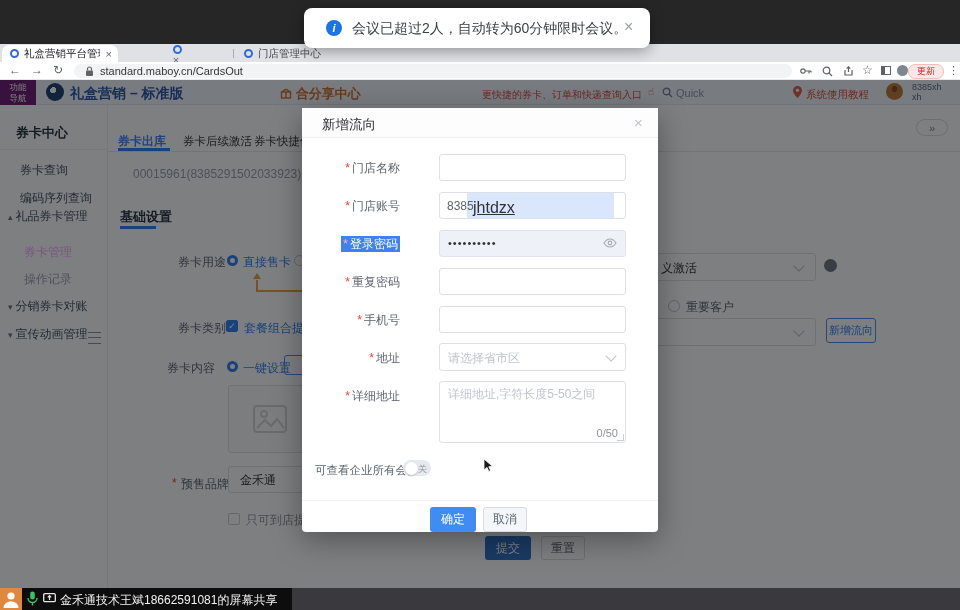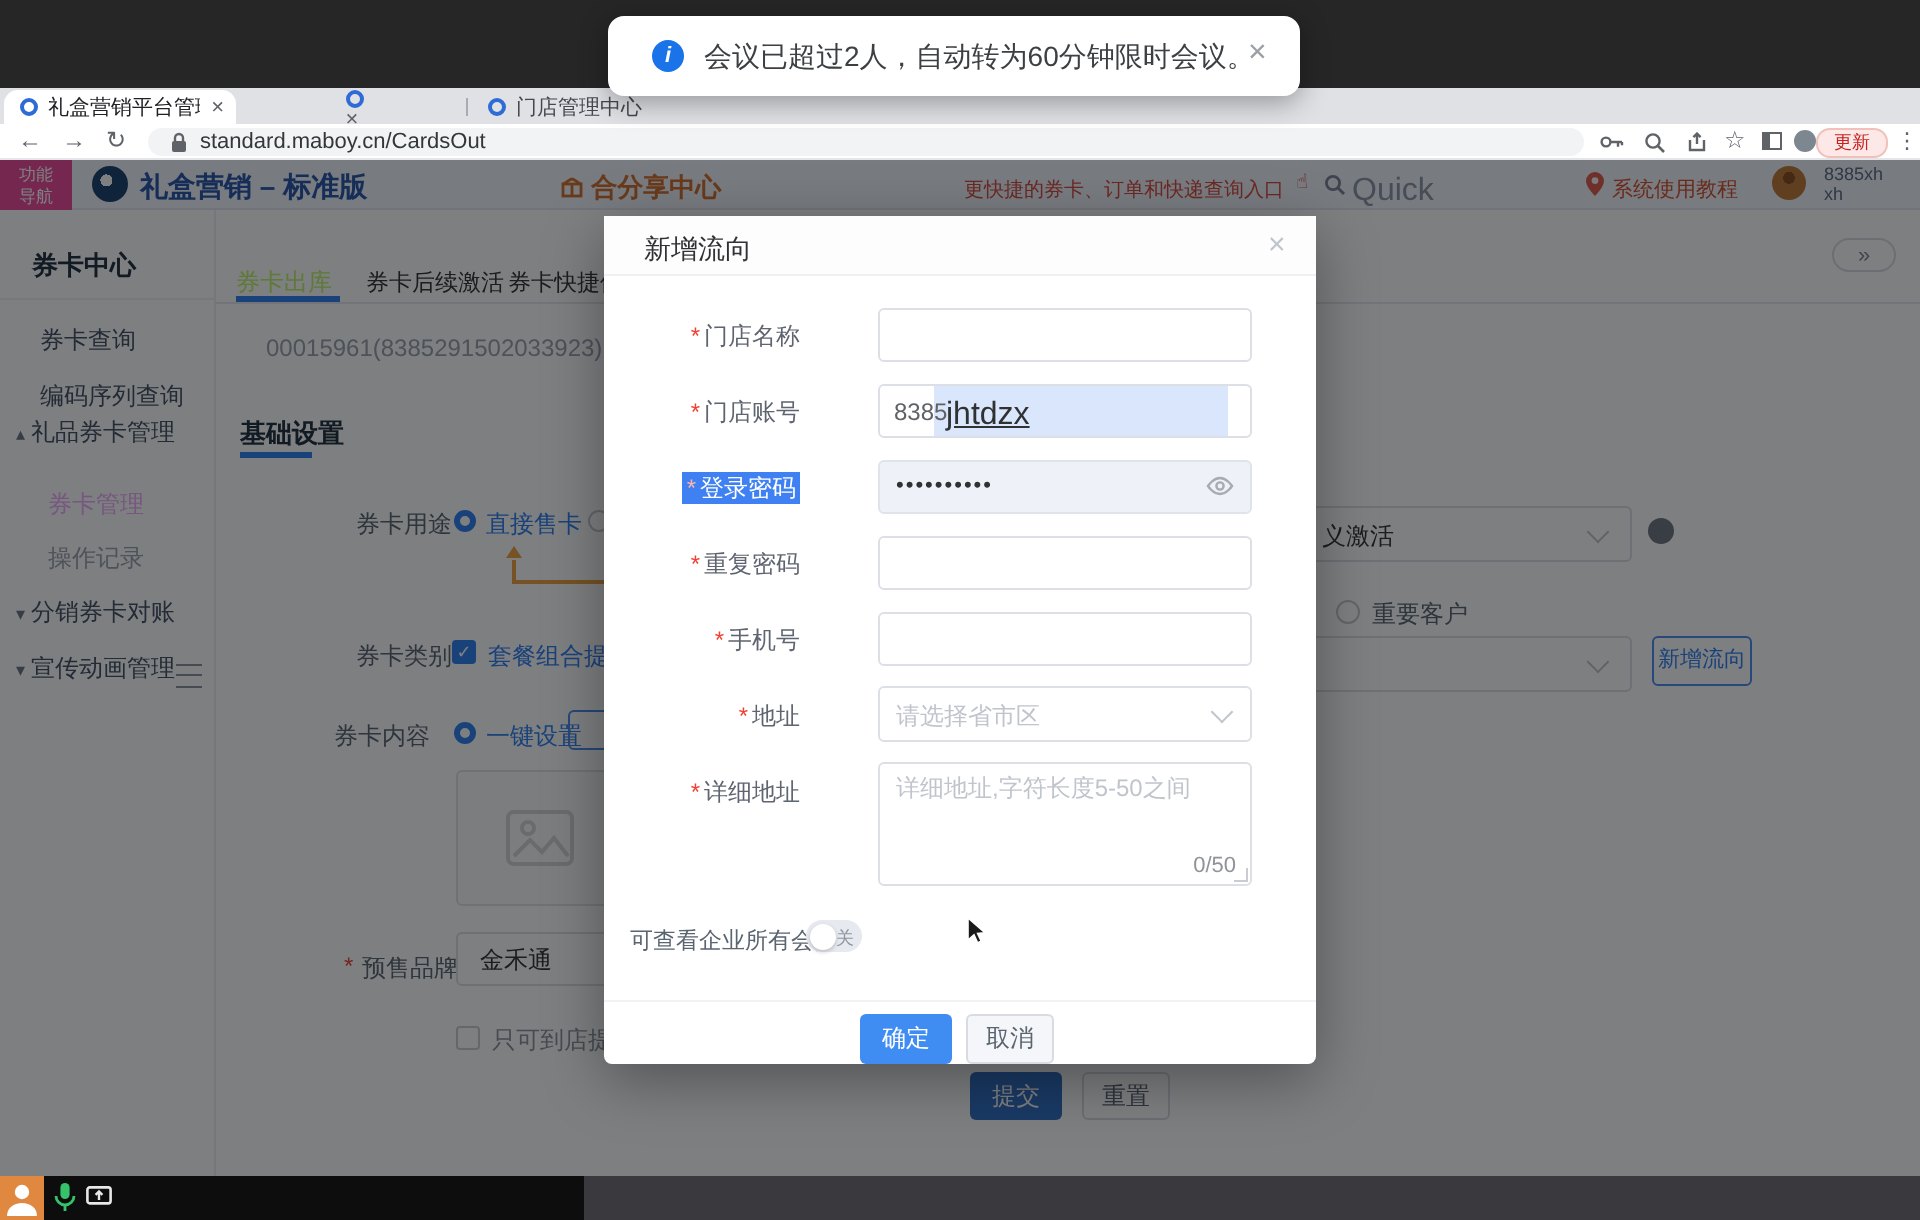--- a/index.html
+++ b/index.html
@@ -19,39 +19,39 @@
   .ghost-bar{position:absolute;top:54px;height:4px;background:#b9bdc2;border-radius:2px;}
   .winbtn{position:absolute;color:#54575b;font-size:11px;top:47px;}
   .chev{display:inline-block;width:6px;height:6px;border-right:1.4px solid #54575b;border-bottom:1.4px solid #54575b;transform:rotate(45deg);}
   .toolbar{left:0;top:62px;width:960px;height:18px;background:#ffffff;border-bottom:1px solid #e4e6e9;box-sizing:border-box;}
   .navg{position:absolute;top:1px;font-size:12px;color:#5f6368;}
   .omnibox{position:absolute;left:74px;top:1.5px;width:718px;height:14px;background:#f1f3f4;border-radius:8px;}
   .url{position:absolute;left:26px;top:1.5px;font-size:11px;color:#33373b;}
   .update-pill{position:absolute;left:908px;top:2px;width:34px;height:13px;background:#fce8e6;border:1px solid #f2c0ba;border-radius:7px;font-size:9px;color:#c5221f;display:flex;align-items:center;justify-content:center;}
   
   .app-header{left:0;top:80px;width:960px;height:25px;background:#f3f7fc;border-bottom:1px solid #e2e8f0;box-sizing:border-box;}
-  .navbox{left:0;top:80px;width:36px;height:25px;background:#ec4899;color:#fff;font-size:8.5px;text-align:center;line-height:11px;padding-top:2px;box-sizing:border-box;}
+  .navbox{left:0;top:80px;width:36px;height:25px;background:#701a75;color:#fff;font-size:8.5px;text-align:center;line-height:11px;padding-top:2px;box-sizing:border-box;}
   .logo{left:46px;top:83px;width:18px;height:18px;border-radius:50%;background:radial-gradient(circle at 40% 40%, #ffffff 0 3px, #17406d 3px);}
   .app-title{left:70px;top:85px;font-size:14px;font-weight:bold;color:#2757a8;}
   .share-center{left:280px;top:85px;font-size:13px;font-weight:bold;color:#d4702a;}
   .promo{left:482px;top:88px;font-size:10px;color:#d84a3c;}
-  .quick{left:676px;top:87px;font-size:16px;color:#8a97a8;}
+  .quick{left:676px;top:87px;font-size:11px;color:#8a97a8;}
   .tutorial{left:806px;top:88px;font-size:10.5px;color:#d4502c;}
   .hdr-avatar{left:886px;top:83px;width:17px;height:17px;border-radius:50%;background:radial-gradient(circle at 50% 35%, #8a4d1e 0 3px, #c07a35 3px);}
   .hdr-user{left:912px;top:82px;font-size:9px;color:#5a6b84;line-height:10px;}
   .sidebar{left:0;top:105px;width:108px;height:483px;background:#fff;border-right:1px solid #ebeef2;box-sizing:border-box;}
   .sb-title{left:16px;top:124px;font-size:13px;font-weight:bold;color:#1f2d3d;}
   .sb-div{left:0;top:149px;width:108px;height:1px;background:#eef0f3;}
   .sb-item{font-size:12px;color:#425062;white-space:nowrap;}
   .caret{font-size:9px;color:#6a7586;margin-right:3px;}
   .burger{left:88px;top:332px;width:13px;height:10px;border-top:1.5px solid #8b93a0;border-bottom:1.5px solid #8b93a0;}
   .burger:after{content:"";position:absolute;left:0;top:3.5px;width:13px;height:1.5px;background:#8b93a0;}
   .main-bg{left:108px;top:105px;width:852px;height:483px;background:#fff;}
   .mtab{font-size:11.5px;color:#333;white-space:nowrap;}
-  .mtab.on{color:#bef264;font-weight:normal;text-align:right;}
+  .mtab.on{color:#3b82f6;font-weight:bold;text-align:right;}
   .tabline{left:108px;top:151px;width:852px;height:1px;background:#e7e9ee;}
   .underline{left:118px;top:148px;width:52px;height:3px;background:#2e80f0;}
   .collapse-pill{left:916px;top:119px;width:32px;height:17px;border:1px solid #d8dbe0;border-radius:9px;background:#fff;color:#7a8290;font-size:11px;text-align:center;line-height:16px;box-sizing:border-box;}
   .serial{left:133px;top:167px;font-size:12px;color:#98a0ac;white-space:nowrap;}
   .section{left:120px;top:208px;font-size:13px;font-weight:bold;color:#1f2d3d;}
   .secbar{left:120px;top:226px;width:36px;height:3px;background:#2e80f0;}
   .flabel{font-size:12px;color:#5a6570;white-space:nowrap;}
   .blue{color:#2e80f0;}
   .radio{width:11px;height:11px;border-radius:50%;box-sizing:border-box;border:1px solid #c4c9d0;background:#fff;}
   .radio.sel{border:3.5px solid #2e80f0;}
@@ -358,15 +358,16 @@
     </div>
     <svg class="a" style="left:27px;top:3px;" width="11" height="15" viewBox="0 0 11 15">
       <rect x="3.2" y="0.5" width="4.6" height="8" rx="2.3" fill="#35c26a"></rect>
       <path d="M1 7a4.5 4.5 0 009 0" fill="none" stroke="#35c26a" stroke-width="1.4"></path>
       <path d="M5.5 11.5v3" stroke="#35c26a" stroke-width="1.4"></path>
     </svg>
     <svg class="a" style="left:43px;top:5px;" width="13" height="11" viewBox="0 0 13 11">
       <rect x="0.7" y="0.7" width="11.6" height="8" rx="1.2" fill="none" stroke="#e8e8e8" stroke-width="1.3"></rect>
       <path d="M6.5 7V3M4.8 4.4L6.5 2.7l1.7 1.7" stroke="#e8e8e8" stroke-width="1.2" fill="none"></path>
     </svg>
+    <div class="share-txt">金禾通技术王斌18662591081的屏幕共享</div>
   </div>
 
 </div>
 
 </body></html>

